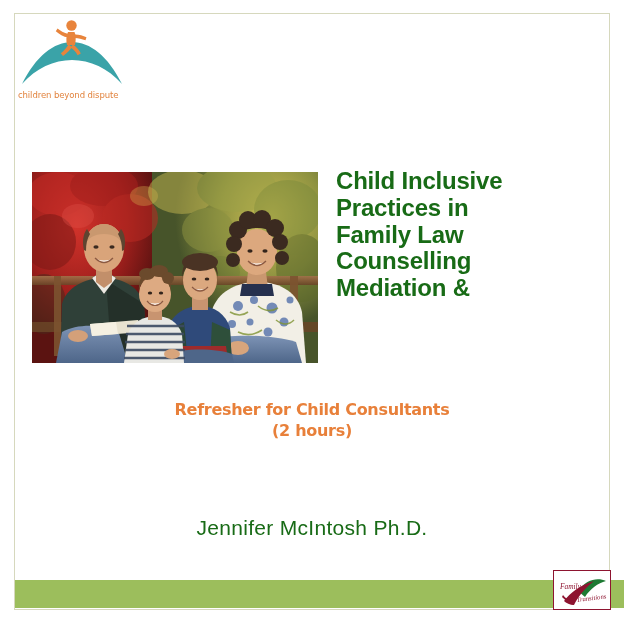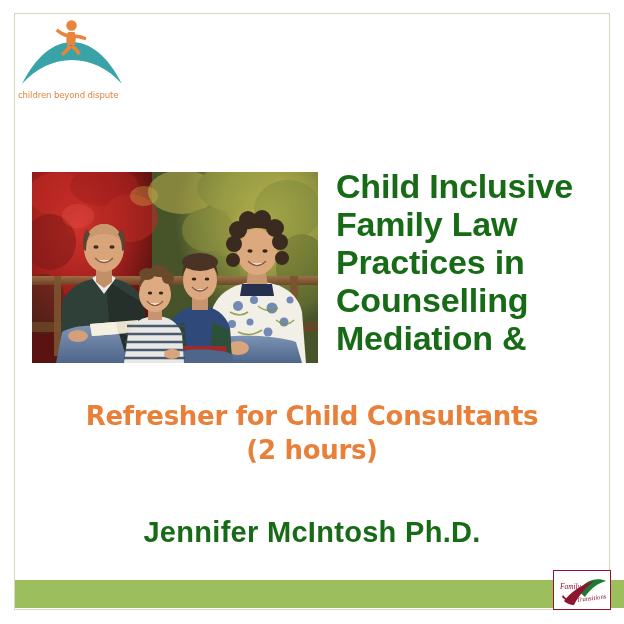--- a/index.html
+++ b/index.html
@@ -69,54 +69,54 @@
   }
   .photo svg { display: block; }
 
   
   .headline {
     position: absolute;
     left: 336px;
     top: 168px;
     width: 272px;
     color: #186b16;
-    font-size: 34px;
+    font-size: 24px;
     font-weight: bold;
     line-height: 1.115;
     letter-spacing: -0.2px;
     text-align: left;
   }
   .headline .ln { display: block; white-space: nowrap; }
 
   
   .subtitle {
     position: absolute;
     left: 22px;
     top: 399px;
     width: 580px;
     text-align: center;
     color: #e8803a;
-    font-size: 26px;
+    font-size: 16px;
     font-weight: bold;
     line-height: 1.32;
     font-family: "DejaVu Sans", sans-serif;
     letter-spacing: -0.3px;
   }
   .subtitle .ln { display: block; }
 
   
   .author {
     position: absolute;
     left: 22px;
     top: 516px;
     width: 580px;
     text-align: center;
     color: #186b16;
-    font-size: 29px;
-    font-weight: bold;
+    font-size: 21px;
+    font-weight: normal;
     letter-spacing: 0.3px;
   }
 
   
   .band {
     position: absolute;
     left: 15px;
     top: 580px;
     width: 609px;
     height: 28px;
@@ -356,22 +356,22 @@
 
         <ellipse cx="140" cy="182" rx="8" ry="5" fill="#d8a57c"></ellipse>
       </g>
 
       <rect width="286" height="191" fill="none"></rect>
     </svg>
   </div>
 
   <div class="headline">
     <span class="ln">Child Inclusive</span>
+    <span class="ln">Practices in</span>
     <span class="ln">Family Law</span>
-    <span class="ln">Practices in</span>
     <span class="ln">Counselling</span>
     <span class="ln">Mediation &amp;</span>
   </div>
 
   <div class="subtitle">
     <span class="ln">Refresher for Child Consultants</span>
     <span class="ln">(2 hours)</span>
   </div>
 
   <div class="author">Jennifer  McIntosh  Ph.D.</div>

